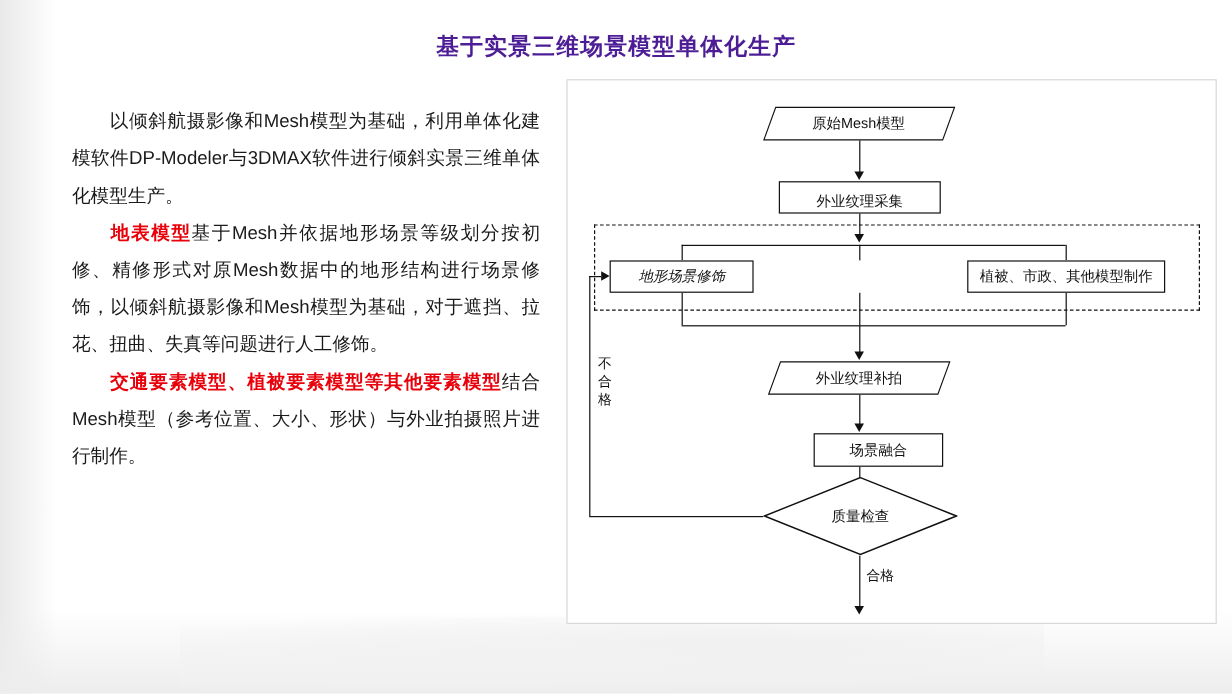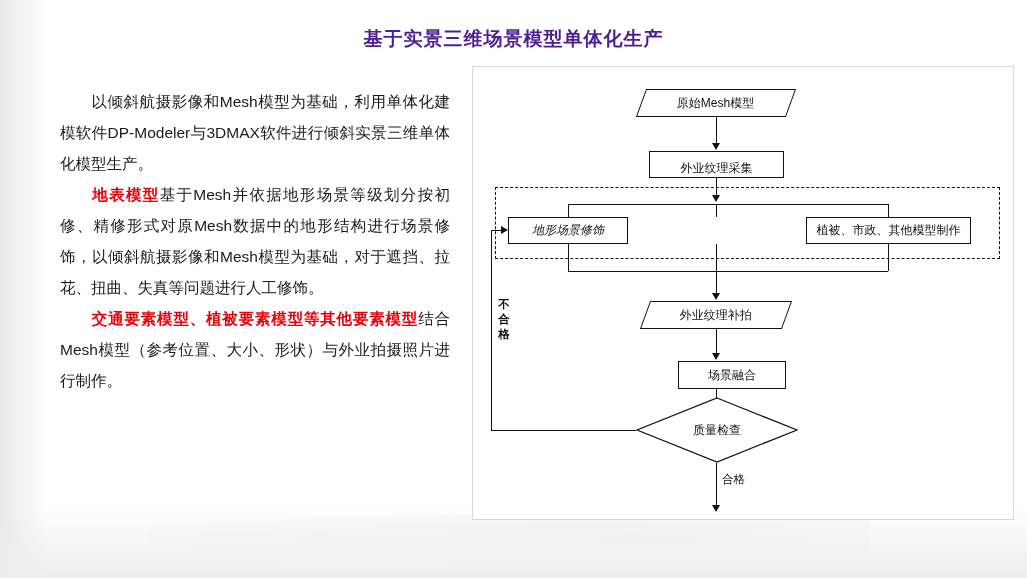--- a/index.html
+++ b/index.html
@@ -148,21 +148,20 @@
     position: absolute;
     font-size: 11.5px;
     color: #111111;
     white-space: nowrap;
   }
   .edge-label.vert {
     width: 14px;
     line-height: 15px;
     text-align: center;
     white-space: normal;
-    font-weight: bold;
   }
 </style>
 </head>
 <body>
 
 <div class="page">
   <div class="bg-left"></div>
   <div class="bg-bottom"></div>
   <div class="bg-faint-map"></div>
 

